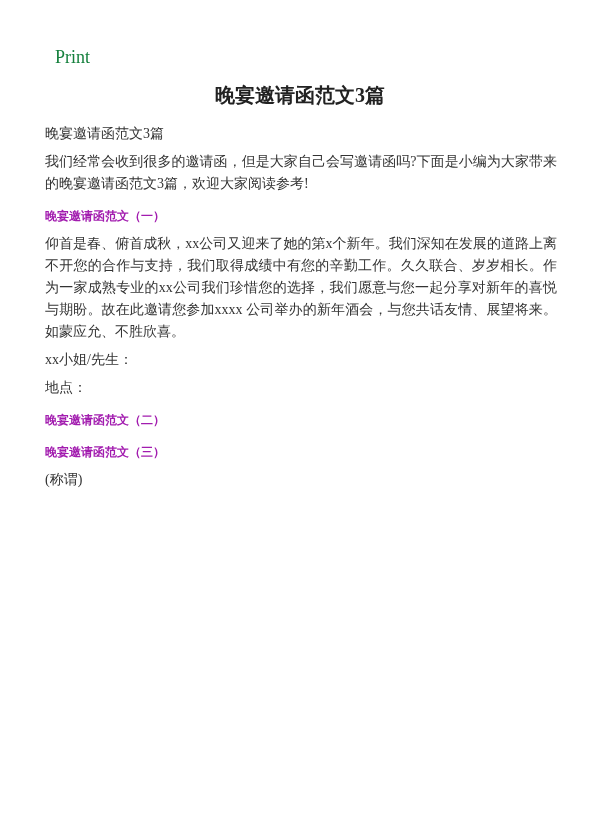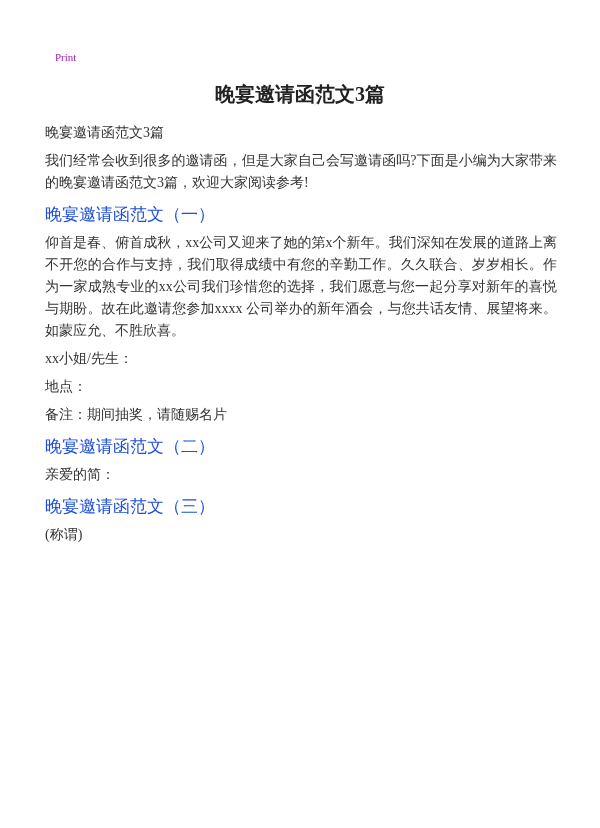--- a/index.html
+++ b/index.html
@@ -12,23 +12,23 @@
     width: 600px;
     height: 828px;
     background: #ffffff;
     overflow: hidden;
     font-family: "Liberation Serif", "DejaVu Serif", serif;
     color: #333333;
     box-sizing: border-box;
   }
   .print-link {
     margin: 48px 0 0 55px;
-    font-size: 11px;
+    font-size: 18px;
     line-height: 18px;
-    color: #a21caf;
+    color: #15803d;
     cursor: pointer;
     display: inline-block;
   }
   h1.doc-title {
     margin: 14px 0 0 0;
     text-align: center;
     font-size: 20px;
     font-weight: bold;
     line-height: 28px;
     color: #222222;
@@ -36,25 +36,25 @@
   .content {
     padding: 0 43px 0 45px;
   }
   .content p {
     font-size: 14px;
     line-height: 22px;
     margin: 6px 0;
     text-align: justify;
   }
   .content h2 {
-    font-size: 17px;
-    font-weight: normal;
+    font-size: 12px;
+    font-weight: bold;
     line-height: 22px;
     margin: 10px 0 6px 0;
-    color: #1d4ed8;
+    color: #a21caf;
   }
   .content p.subtitle {
     margin-top: 14px;
   }
 </style>
 </head>
 <body>
 
 <div class="page">
 
@@ -70,25 +70,23 @@
 
     <h2>晚宴邀请函范文（一）</h2>
 
     <p>仰首是春、俯首成秋，xx公司又迎来了她的第x个新年。我们深知在发展的道路上离不开您的合作与支持，我们取得成绩中有您的辛勤工作。久久联合、岁岁相长。作为一家成熟专业的xx公司我们珍惜您的选择，我们愿意与您一起分享对新年的喜悦与期盼。故在此邀请您参加xxxx 公司举办的新年酒会，与您共话友情、展望将来。如蒙应允、不胜欣喜。</p>
 
     <p>xx小姐/先生：</p>
 
     <p>地点：</p>
 
 
-    <p>备注：期间抽奖，请随赐名片</p>
 
     <h2>晚宴邀请函范文（二）</h2>
 
-    <p>亲爱的简：</p>
 
 
 
 
     <h2>晚宴邀请函范文（三）</h2>
 
     <p>(称谓)</p>
 
   </div>
 </div>

